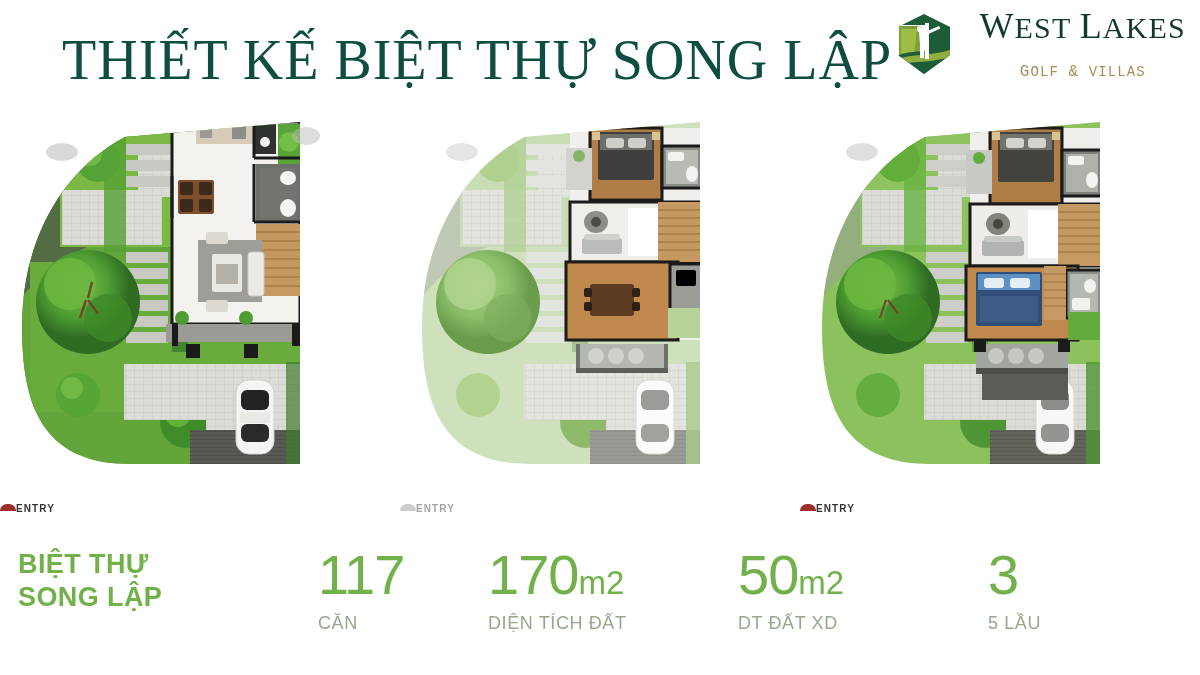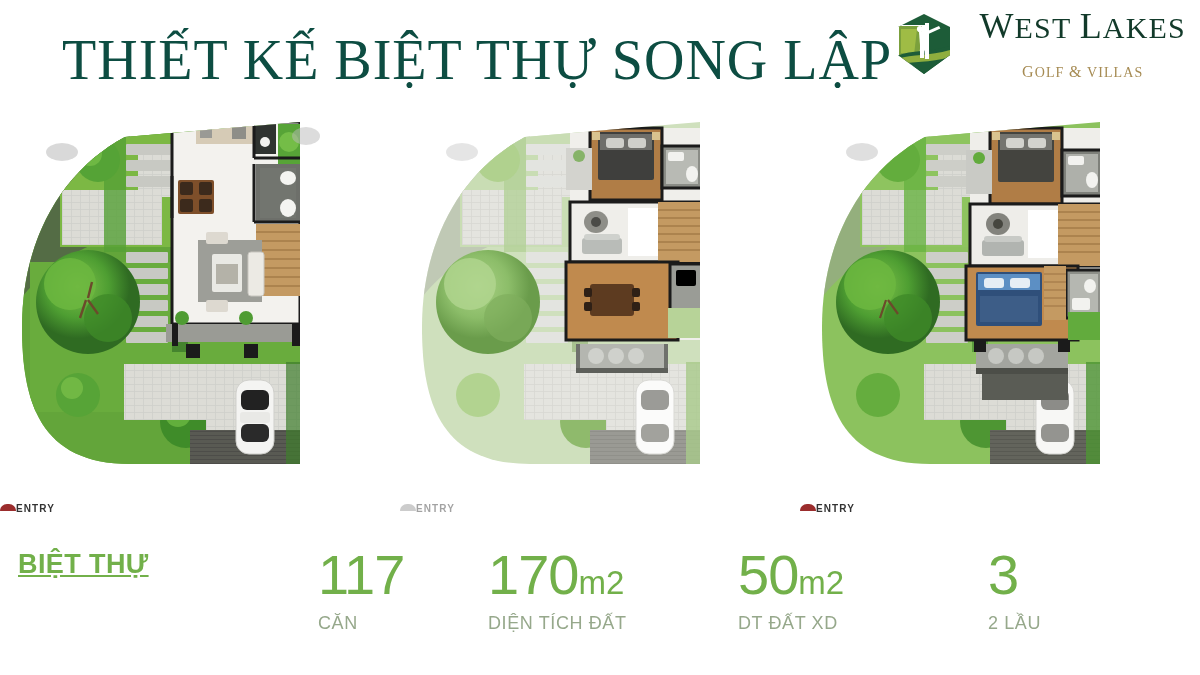--- a/index.html
+++ b/index.html
@@ -12,21 +12,21 @@
   
   .logo{position:absolute;right:14px;top:8px;display:flex;align-items:center;gap:26px;}
   .logo-emblem{width:58px;height:62px;position:relative;flex:0 0 auto;}
   .logo-text{display:flex;flex-direction:column;align-items:center;line-height:1;}
   .logo-title{
     font-family:"Liberation Serif", serif;
     font-size:30px;letter-spacing:1.2px;color:#123a2a;white-space:nowrap;
   }
   .logo-title .cap{font-size:36px;}
   .logo-sub{
-    font-family:Liberation Serif, serif;
+    font-family:Liberation Mono, monospace;
     font-size:14px;letter-spacing:1.1px;color:#a68b53;margin-top:20px;white-space:nowrap;
   }
   .logo-sub .cap{font-size:16px;}
 
   
   .page-title{
     position:absolute;left:62px;top:28px;
     font-family:"Liberation Serif", serif;
     font-size:56px;letter-spacing:1px;color:#0d4d42;white-space:nowrap;
   }
@@ -43,21 +43,21 @@
   .entry-marker{width:16px;height:7px;border-radius:8px 8px 0 0;background:#9b2d2d;margin-bottom:2px;}
   .entry-label{font-size:10px;letter-spacing:1.1px;color:#333;font-weight:600;}
   .plan2 .entry{opacity:.45;}
   .plan2 .entry-marker{background:#8f8f8f;}
 
   
   .stats{position:absolute;left:0;top:548px;width:1200px;height:110px;display:flex;align-items:flex-start;}
   .stat{position:relative;text-align:left;}
   .stat-name{
     width:300px;padding-left:18px;text-align:left;
-    font-size:27px;font-weight:bold;color:#72b04a;line-height:1.22;letter-spacing:.4px;text-decoration:underline;
+    font-size:27px;font-weight:bold;color:#72b04a;line-height:1.22;letter-spacing:.4px;
   }
   .stat-num{width:170px;}
   .stat-num.wide{width:250px;}
   .stat-value{
     font-size:56px;color:#72b04a;line-height:.95;font-weight:normal;
     letter-spacing:-1px;white-space:nowrap;
   }
   .stat-unit{font-size:33px;letter-spacing:0;}
   .stat-label{
     margin-top:12px;font-size:18px;color:#96a88b;letter-spacing:.6px;white-space:nowrap;
@@ -523,36 +523,37 @@
         <div class="entry-marker"></div>
         <div class="entry-label">ENTRY</div>
       </div>
     </div>
   </div>
 
   <div class="stats">
 
     <div class="stat stat-name">
       <div>BIỆT THỰ</div>
+      <div>SONG LẬP</div>
     </div>
 
     <div class="stat stat-num">
       <div class="stat-value"><span>117</span><span class="stat-unit"></span></div>
       <div class="stat-label">CĂN</div>
     </div>
 
     <div class="stat stat-num wide">
       <div class="stat-value"><span>170</span><span class="stat-unit">m2</span></div>
       <div class="stat-label">DIỆN TÍCH ĐẤT</div>
     </div>
 
     <div class="stat stat-num wide">
       <div class="stat-value"><span>50</span><span class="stat-unit">m2</span></div>
       <div class="stat-label">DT ĐẤT XD</div>
     </div>
 
     <div class="stat stat-num">
       <div class="stat-value"><span>3</span><span class="stat-unit"></span></div>
-      <div class="stat-label">2 LẦU</div>
+      <div class="stat-label">5 LẦU</div>
     </div>
   </div>
 
 </div>
 
 </body></html>

